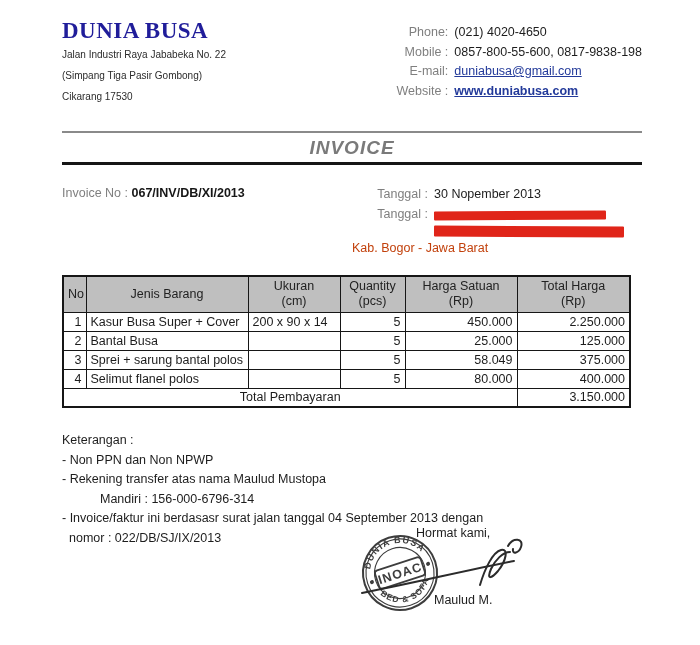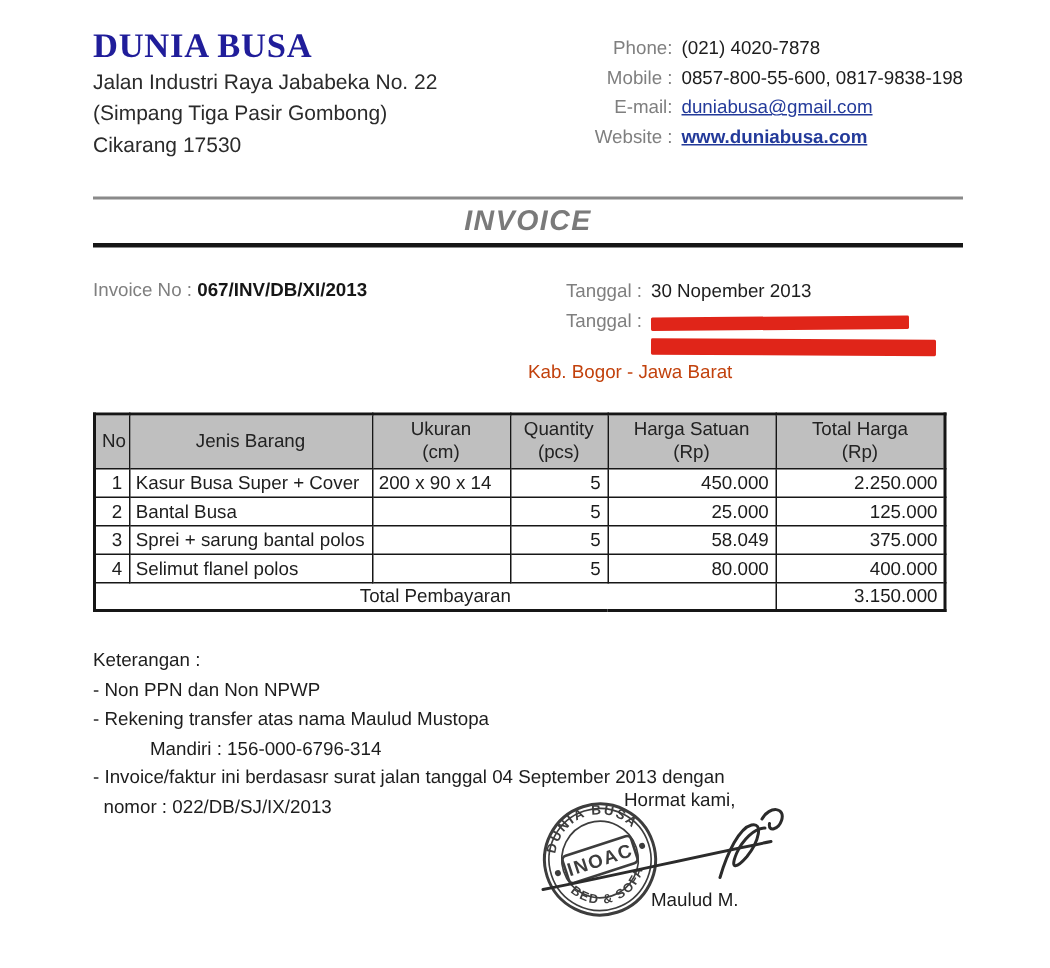--- a/index.html
+++ b/index.html
@@ -10,21 +10,21 @@
     color:#1d1d1d; font-size:12.5px;
   }
   .page { position:relative; width:700px; height:645px; padding:18px 58px 0 62px;border-radius:17px; }
 
   
   .header { display:flex; justify-content:space-between; }
   .company-name {
     font-family:"Liberation Serif", serif;
     font-size:23px; font-weight:bold; color:#201d9a; letter-spacing:.5px;
   }
-  .addr-line { font-size:14px; color:#2b2b2b; line-height:21px; }
+  .addr-line { font-size:10px; color:#2b2b2b; line-height:21px; }
   .company-block .addr-line:first-of-type { margin-top:5px; }
   .contact-block { margin-top:5px; }
   .contact-row { display:flex; line-height:19.5px; }
   .contact-label { width:88px; text-align:right; color:#7f7f7f; margin-right:6px; white-space:nowrap; }
   .contact-value { color:#1d1d1d; white-space:nowrap; }
   .contact-value.link { color:#233a9a; text-decoration:underline; }
   .contact-value.link-bold { color:#233a9a; text-decoration:underline; font-weight:bold; }
 
   
   .title-band { margin-top:24px; }
@@ -91,21 +91,21 @@
   <div class="header">
     <div class="company-block">
       <div class="company-name">DUNIA BUSA</div>
       <div class="addr-line">Jalan Industri Raya Jababeka No. 22</div>
       <div class="addr-line">(Simpang Tiga Pasir Gombong)</div>
       <div class="addr-line">Cikarang 17530</div>
     </div>
     <div class="contact-block">
       <div class="contact-row">
         <span class="contact-label">Phone:</span>
-        <span class="contact-value">(021) 4020-7878</span>
+        <span class="contact-value">(021) 4020-4650</span>
       </div>
       <div class="contact-row">
         <span class="contact-label">Mobile :</span>
         <span class="contact-value">0857-800-55-600, 0817-9838-198</span>
       </div>
       <div class="contact-row">
         <span class="contact-label">E-mail:</span>
         <span class="contact-value link">duniabusa@gmail.com</span>
       </div>
       <div class="contact-row">

